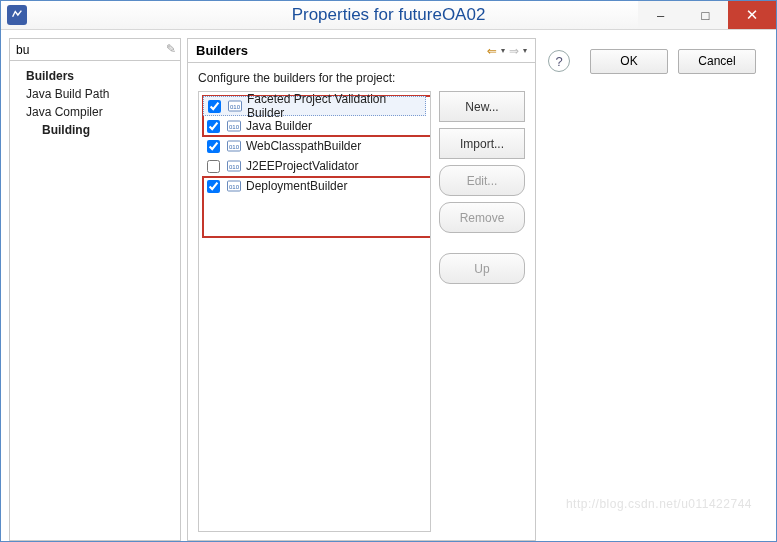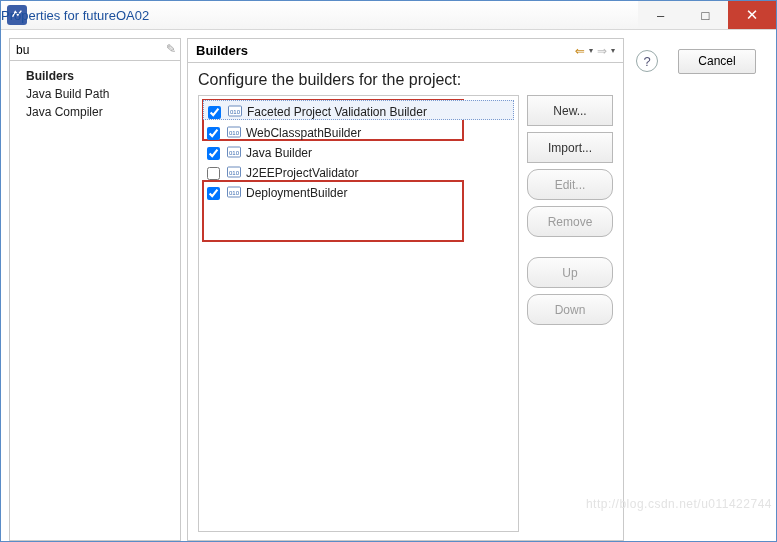--- a/index.html
+++ b/index.html
@@ -1,21 +1,21 @@
 <!DOCTYPE html>
 <html><head>
 <meta charset="utf-8">
 <style>
   * { box-sizing: border-box; font-family: "Segoe UI", Tahoma, sans-serif; }
   html,body { margin:0; padding:0; width:777px; height:542px; background:#f0f0f0; }
   .window { width:777px; height:542px; border:1px solid #5a8cc7; display:flex; flex-direction:column; background:#fff; position:relative; }
   .titlebar { height:29px; background:linear-gradient(#fff,#f5f5f5); border-bottom:1px solid #d8d8d8; display:flex; align-items:center; position:relative; }
   .titlebar .appicon { width:20px; height:20px; background:#3b5ea8; border-radius:3px; margin-left:6px; display:flex; align-items:center; justify-content:center; }
   .titlebar .appicon svg { width:14px; height:14px; }
-  .titlebar .title { position:absolute; left:0; right:0; font-size:13px; color:#1b4f9c; pointer-events:none; }
+  .titlebar .title { position:absolute; left:0; right:0; text-align:center; font-size:17px; color:#1b4f9c; pointer-events:none; }
   .winbtns { margin-left:auto; display:flex; height:100%; }
   .winbtn { width:45px; display:flex; align-items:center; justify-content:center; font-size:13px; color:#333; }
   .winbtn.min { background:#f5f5f5; }
   .winbtn.max { background:#f5f5f5; }
   .winbtn.close { background:#c84031; color:#fff; width:48px; font-size:15px; }
   .clientarea { flex:1; padding:8px 8px 0 8px; display:flex; flex-direction:row; min-height:0; }
   .hsplit { display:flex; flex:1; min-height:0; gap:6px; }
   .leftpane { width:172px; display:flex; flex-direction:column; border:1px solid #c9c9c9; background:#fff; }
   .filterwrap { position:relative; margin:0; }
   .filter { width:100%; height:22px; border:none; border-bottom:1px solid #c9c9c9; padding:2px 22px 2px 6px; font-size:12px; outline:none; }
@@ -24,38 +24,38 @@
   .tree .n1 { padding:2px 0 2px 16px; }
   .tree .n2 { padding:2px 0 2px 32px; }
   .tree .sel { font-weight:bold; }
   .rightpane { flex:1; display:flex; flex-direction:column; border:1px solid #c9c9c9; background:#fff; min-height:0; }
   .rheader { height:24px; border-bottom:1px solid #c9c9c9; display:flex; align-items:center; padding:0 8px; }
   .rtitle { font-size:13px; font-weight:bold; }
   .navarrows { margin-left:auto; display:flex; gap:4px; align-items:center; font-size:12px; }
   .navarrows span { color:#c88a1e; }
   .navarrows .dd { color:#555; font-size:8px; }
   .rbody { flex:1; padding:8px 10px; display:flex; flex-direction:column; min-height:0; }
-  .desc { font-size:16px; margin-bottom:6px; color:#222; }
+  .desc { font-size:12px; margin-bottom:6px; color:#222; }
   .listrow { display:flex; flex:1; gap:8px; min-height:0; }
   .listbox { flex:1; border:1px solid #c9c9c9; background:#fff; padding:4px 4px; overflow:hidden; position:relative; }
   .btncol { width:86px; display:flex; flex-direction:column; gap:6px; }
   .btn { height:31px; border:1px solid #b8b8b8; background:linear-gradient(#fcfcfc,#ececec); font-size:12px; color:#333; display:flex; align-items:center; justify-content:center; cursor:pointer; }
   .btn.disabled { color:#9c9c9c; cursor:default;border-radius:11px; }
-  .bitem { display:flex; align-items:flex-end; height:20px; padding-left:2px; gap:4px; font-size:12px; color:#222; position:relative; }
+  .bitem { display:flex; align-items:center; height:20px; padding-left:2px; gap:4px; font-size:12px; color:#222; position:relative; }
   .bitem input { width:13px; height:13px; margin:0 2px 0 2px; }
   .bi-icon { width:16px; height:16px; display:inline-flex; align-items:center; justify-content:center; }
   .bi-icon svg { width:16px; height:16px; }
   .redbox1 { position:absolute; border:2px solid #c4362b; pointer-events:none; left:3px; top:3px; width:262px; height:42px; }
   .redbox2 { position:absolute; border:2px solid #c4362b; pointer-events:none; left:3px; top:84px; width:262px; height:62px; }
   .sep { height:1px; background:#d8d8d8; margin:8px 0 0 0; }
   .footer { height:46px; display:flex; align-items:center; padding:0 12px; gap:10px; }
   .helpicon { width:22px; height:22px; border:1px solid #9aa; border-radius:50%; display:flex; align-items:center; justify-content:center; color:#557; font-size:13px; }
   .spacer { flex:1; }
   .dlgbtn { width:78px; height:25px; border:1px solid #b0b0b0; background:linear-gradient(#fcfcfc,#ececec); font-size:12px; display:flex; align-items:center; justify-content:center; cursor:pointer; border-radius:2px; }
-  .watermark { position:absolute; right:4px; bottom:30px; font-size:12px; color:#e3e3e3; letter-spacing:0.5px; pointer-events:none; }
+  .watermark { position:absolute; right:24px; bottom:30px; font-size:12px; color:#e3e3e3; letter-spacing:0.5px; pointer-events:none; }
 </style>
 </head>
 <body>
 
 <div class="window">
 
   <div class="titlebar">
     <div class="appicon">
       <svg viewBox="0 0 16 16">
           <path d="M3 10 L6 4 L9 8 L13 3" stroke="#fff" stroke-width="1.6" fill="none"></path>
@@ -74,20 +74,21 @@
 
       <div class="leftpane">
         <div class="filterwrap">
           <input class="filter" value="bu" style="">
           <span class="clearicon">✎</span>
         </div>
         <div class="tree">
           <div class="n1 sel">Builders</div>
           <div class="n1">Java Build Path</div>
           <div class="n1">Java Compiler</div>
+          <div class="n2 sel">Building</div>
         </div>
       </div>
 
       <div class="rightpane">
         <div class="rheader">
           <div class="rtitle">Builders</div>
           <div class="navarrows">
             <span>⇐</span>
               <span class="dd">▾</span>
             <span style="color:#bbb">⇒</span>
@@ -111,31 +112,31 @@
                   <span>Faceted Project Validation Builder</span>
                 </div>
                 <div class="bitem">
                   <input type="checkbox" checked="" style="">
                   <span class="bi-icon">
                     <svg viewBox="0 0 16 16">
                       <rect x="1.5" y="3" width="13" height="10" rx="1" fill="#fff" stroke="#6a8bbd"></rect>
                       <text x="8" y="11" font-size="6" text-anchor="middle" fill="#3a6bb0" font-family="monospace">010</text>
                     </svg>
                   </span>
-                  <span>WebClasspathBuilder</span>
+                  <span>Java Builder</span>
                 </div>
                 <div class="bitem">
                   <input type="checkbox" checked="" style="">
                   <span class="bi-icon">
                     <svg viewBox="0 0 16 16">
                       <rect x="1.5" y="3" width="13" height="10" rx="1" fill="#fff" stroke="#6a8bbd"></rect>
                       <text x="8" y="11" font-size="6" text-anchor="middle" fill="#3a6bb0" font-family="monospace">010</text>
                     </svg>
                   </span>
-                  <span>Java Builder</span>
+                  <span>WebClasspathBuilder</span>
                 </div>
                 <div class="bitem">
                   <input type="checkbox" style="">
                   <span class="bi-icon">
                     <svg viewBox="0 0 16 16">
                       <rect x="1.5" y="3" width="13" height="10" rx="1" fill="#fff" stroke="#6a8bbd"></rect>
                       <text x="8" y="11" font-size="6" text-anchor="middle" fill="#3a6bb0" font-family="monospace">010</text>
                     </svg>
                   </span>
                   <span>J2EEProjectValidator</span>
@@ -151,29 +152,29 @@
                   <span>DeploymentBuilder</span>
                 </div>
               </div>
             <div class="btncol">
               <div class="btn">New...</div>
               <div class="btn">Import...</div>
               <div class="btn disabled">Edit...</div>
               <div class="btn disabled">Remove</div>
               <div style="height:8px"></div>
               <div class="btn disabled">Up</div>
-              <div class="btn disabled">Down</div>
             </div>
           </div>
         </div>
       </div>
     </div>
 
     <div class="sep"></div>
     <div class="footer">
       <div class="helpicon">?</div>
       <div class="spacer"></div>
+      <div class="dlgbtn">OK</div>
       <div class="dlgbtn">Cancel</div>
     </div>
   </div>
 
   <div class="watermark">http://blog.csdn.net/u011422744</div>
 </div>
 
 </body></html>

